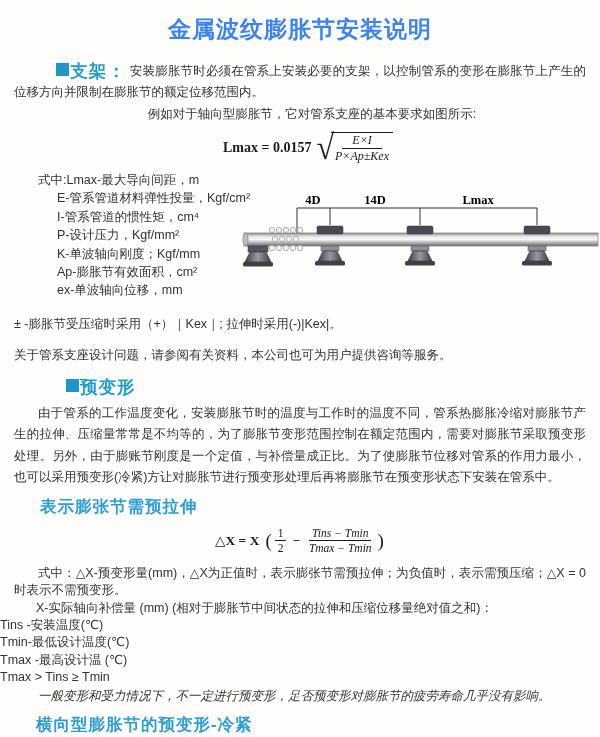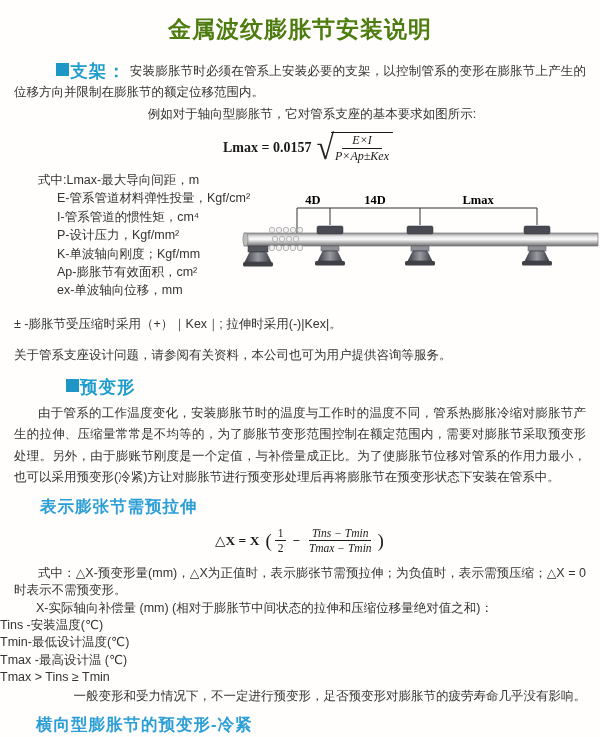--- a/index.html
+++ b/index.html
@@ -4,21 +4,21 @@
 <style>
   html,body{margin:0;padding:0;}
   body{
     width:600px;height:737px;overflow:hidden;background:#fffefd;
     font-family:"Liberation Sans","DejaVu Sans",sans-serif;
     color:#333;-webkit-font-smoothing:antialiased;
   }
   .page{width:600px;height:737px;position:relative;box-sizing:border-box;padding-top:14px;}
 
   .title{
-    text-align:center;font-size:23px;font-weight:bold;color:#4d7c0f;
+    text-align:center;font-size:23px;font-weight:bold;color:#3b82f6;
     letter-spacing:1px;margin:0 0 16px 0;
   }
 
   .bodytext{font-size:12.5px;line-height:21px;text-align:justify;color:#333;}
 
   .p-support{margin:0 14px;text-indent:42px;}
   .secmark{
     display:inline-block;width:13px;height:13px;background:#1e97c6;
     vertical-align:-1px;margin-right:1px;
   }
@@ -66,21 +66,21 @@
     font-size:11.5px;line-height:1.25;margin:0 2px;vertical-align:middle;
   }
   .frac .fn{border-bottom:1px solid #1a1a1a;padding:0 3px;}
   .frac .fd{padding:0 3px;}
   .ital{font-style:italic;}
   .minus{margin:0 4px;font-weight:bold;}
 
   .p-explain{margin:2px 14px 0 14px;line-height:17.6px;text-indent:24px;}
   .x-def{margin:0 14px 0 36px;font-size:12.5px;line-height:17.5px;}
   .temp-line{font-size:12.5px;line-height:17.2px;}
-  .p-note{margin:1px 14px 0 14px;line-height:18px;text-indent:24px;text-align:right;}
+  .p-note{margin:1px 14px 0 14px;line-height:18px;text-indent:24px;text-align:left;font-style:italic;}
 
   .f3{height:40px;margin:2px 0 2px 0;}
   .f3 .flhs{margin-right:3px;}
   .f3 .frhs{font-weight:bold;font-size:14px;margin-left:3px;}
 </style>
 </head>
 <body>
 
 <div class="page">
 

